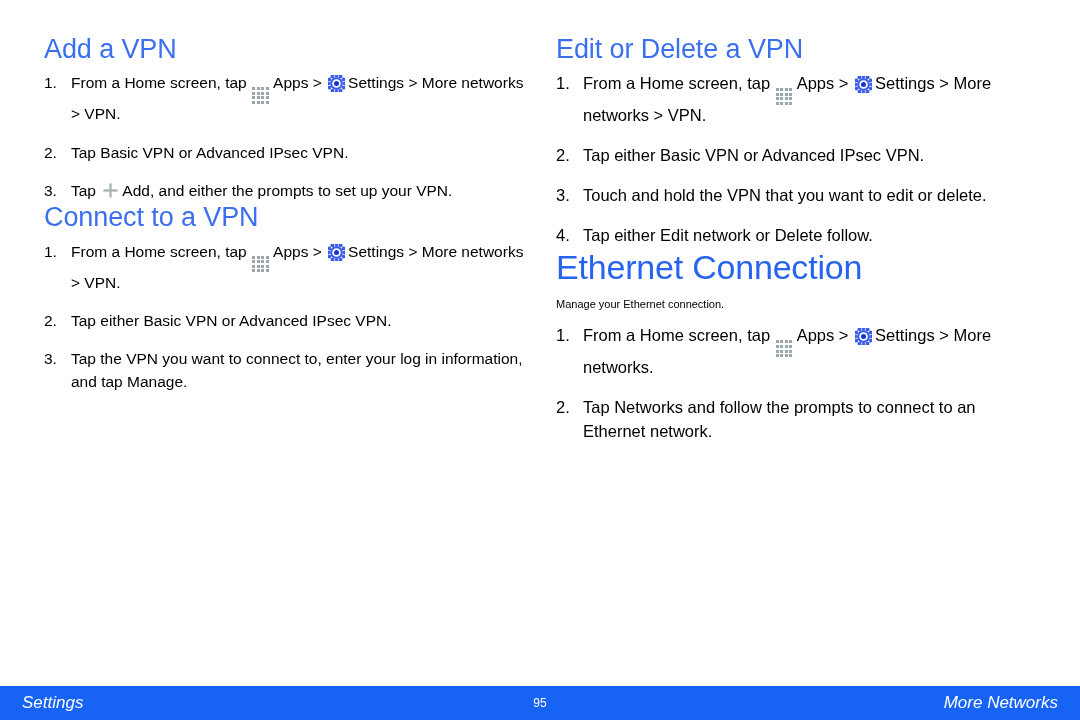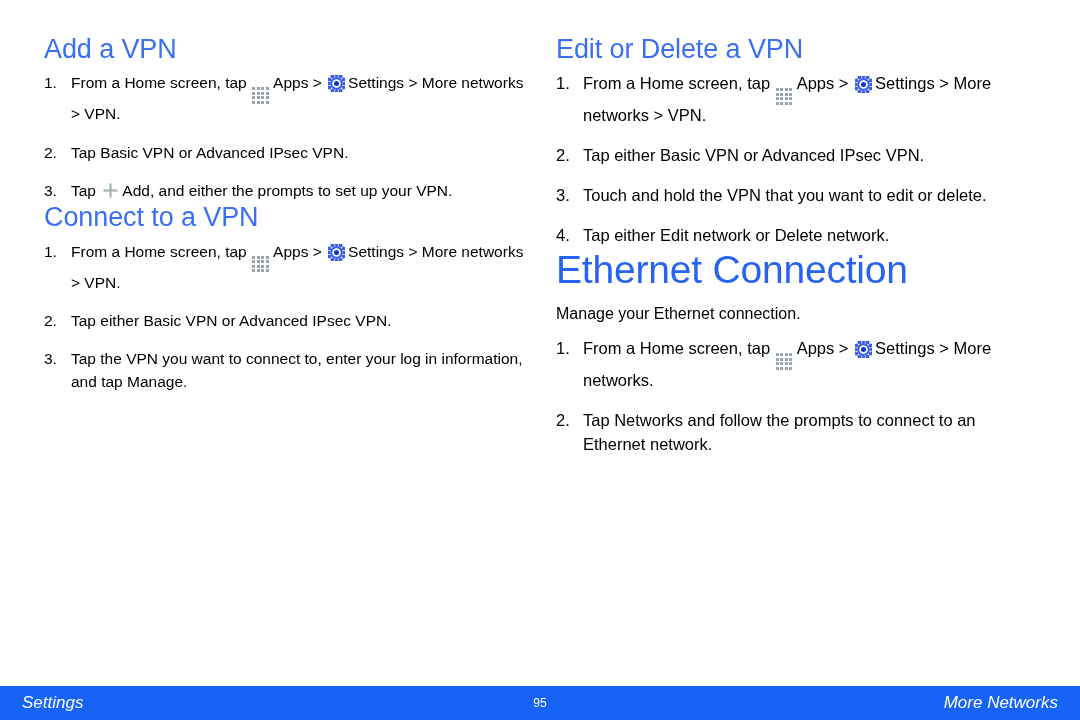--- a/index.html
+++ b/index.html
@@ -41,33 +41,33 @@
   
   h2.section-head {
     font-size: 27px;
     font-weight: 400;
     color: #3a6fef;
     margin: 0 0 7px 0;
     line-height: 1.15;
     letter-spacing: -0.1px;
   }
   h1.chapter-head {
-    font-size: 39px;
+    font-size: 34px;
     font-weight: 400;
     color: #2663f0;
     margin: 0 0 10px 0;
     line-height: 1.15;
     letter-spacing: -0.2px;
   }
   .head-gap-top { margin-top: 36px; }
   .head-gap-top-lg { margin-top: 46px; }
 
   
   p.intro {
-    font-size: 16px;
+    font-size: 11px;
     line-height: 1.42;
     margin: 0 0 12px 0;
   }
   ol.steps {
     list-style: none;
     margin: 0;
     padding: 0;
   }
   ol.steps > li {
     position: relative;
@@ -288,21 +288,21 @@
                 <circle cx="4.40" cy="1.40" r="1.9" fill="#3b5ce8"></circle>
                 <circle cx="8.50" cy="0.30" r="1.9" fill="#3b5ce8"></circle>
                 <circle cx="12.60" cy="1.40" r="1.9" fill="#3b5ce8"></circle>
                 <circle cx="15.60" cy="4.40" r="1.9" fill="#3b5ce8"></circle>
                 <circle cx="8.5" cy="8.5" r="6.4" fill="#3b5ce8"></circle>
                 <circle cx="8.5" cy="8.5" r="4.3" fill="#ffffff"></circle>
                 <circle cx="8.5" cy="8.5" r="2.5" fill="#1235d8"></circle>
               </svg></span><b>Settings</b><span> &gt; </span><b>More networks</b><span> &gt; </span><b>VPN</b><span>.</span></li>
           <li><span class="num">2.</span><span>Tap either </span><b>Basic VPN</b><span> or </span><b>Advanced IPsec VPN.</b></li>
           <li><span class="num">3.</span><span>Touch and hold the VPN that you want to edit or delete.</span></li>
-          <li><span class="num">4.</span><span>Tap either </span><b>Edit network</b><span> or </span><b>Delete network</b><span>.</span></li>
+          <li><span class="num">4.</span><span>Tap either </span><b>Edit network</b><span> or </span><b>Delete follow</b><span>.</span></li>
         </ol>
         <h1 class="chapter-head head-gap-top-lg">Ethernet Connection</h1>
         <p class="intro">Manage your Ethernet connection.</p>
         <ol class="steps steps-lg">
           <li><span class="num">1.</span><span>From a Home screen, tap </span><span class="icon apps-icon">
               <i></i>
               <i></i>
               <i></i>
               <i></i>
               <i></i>

